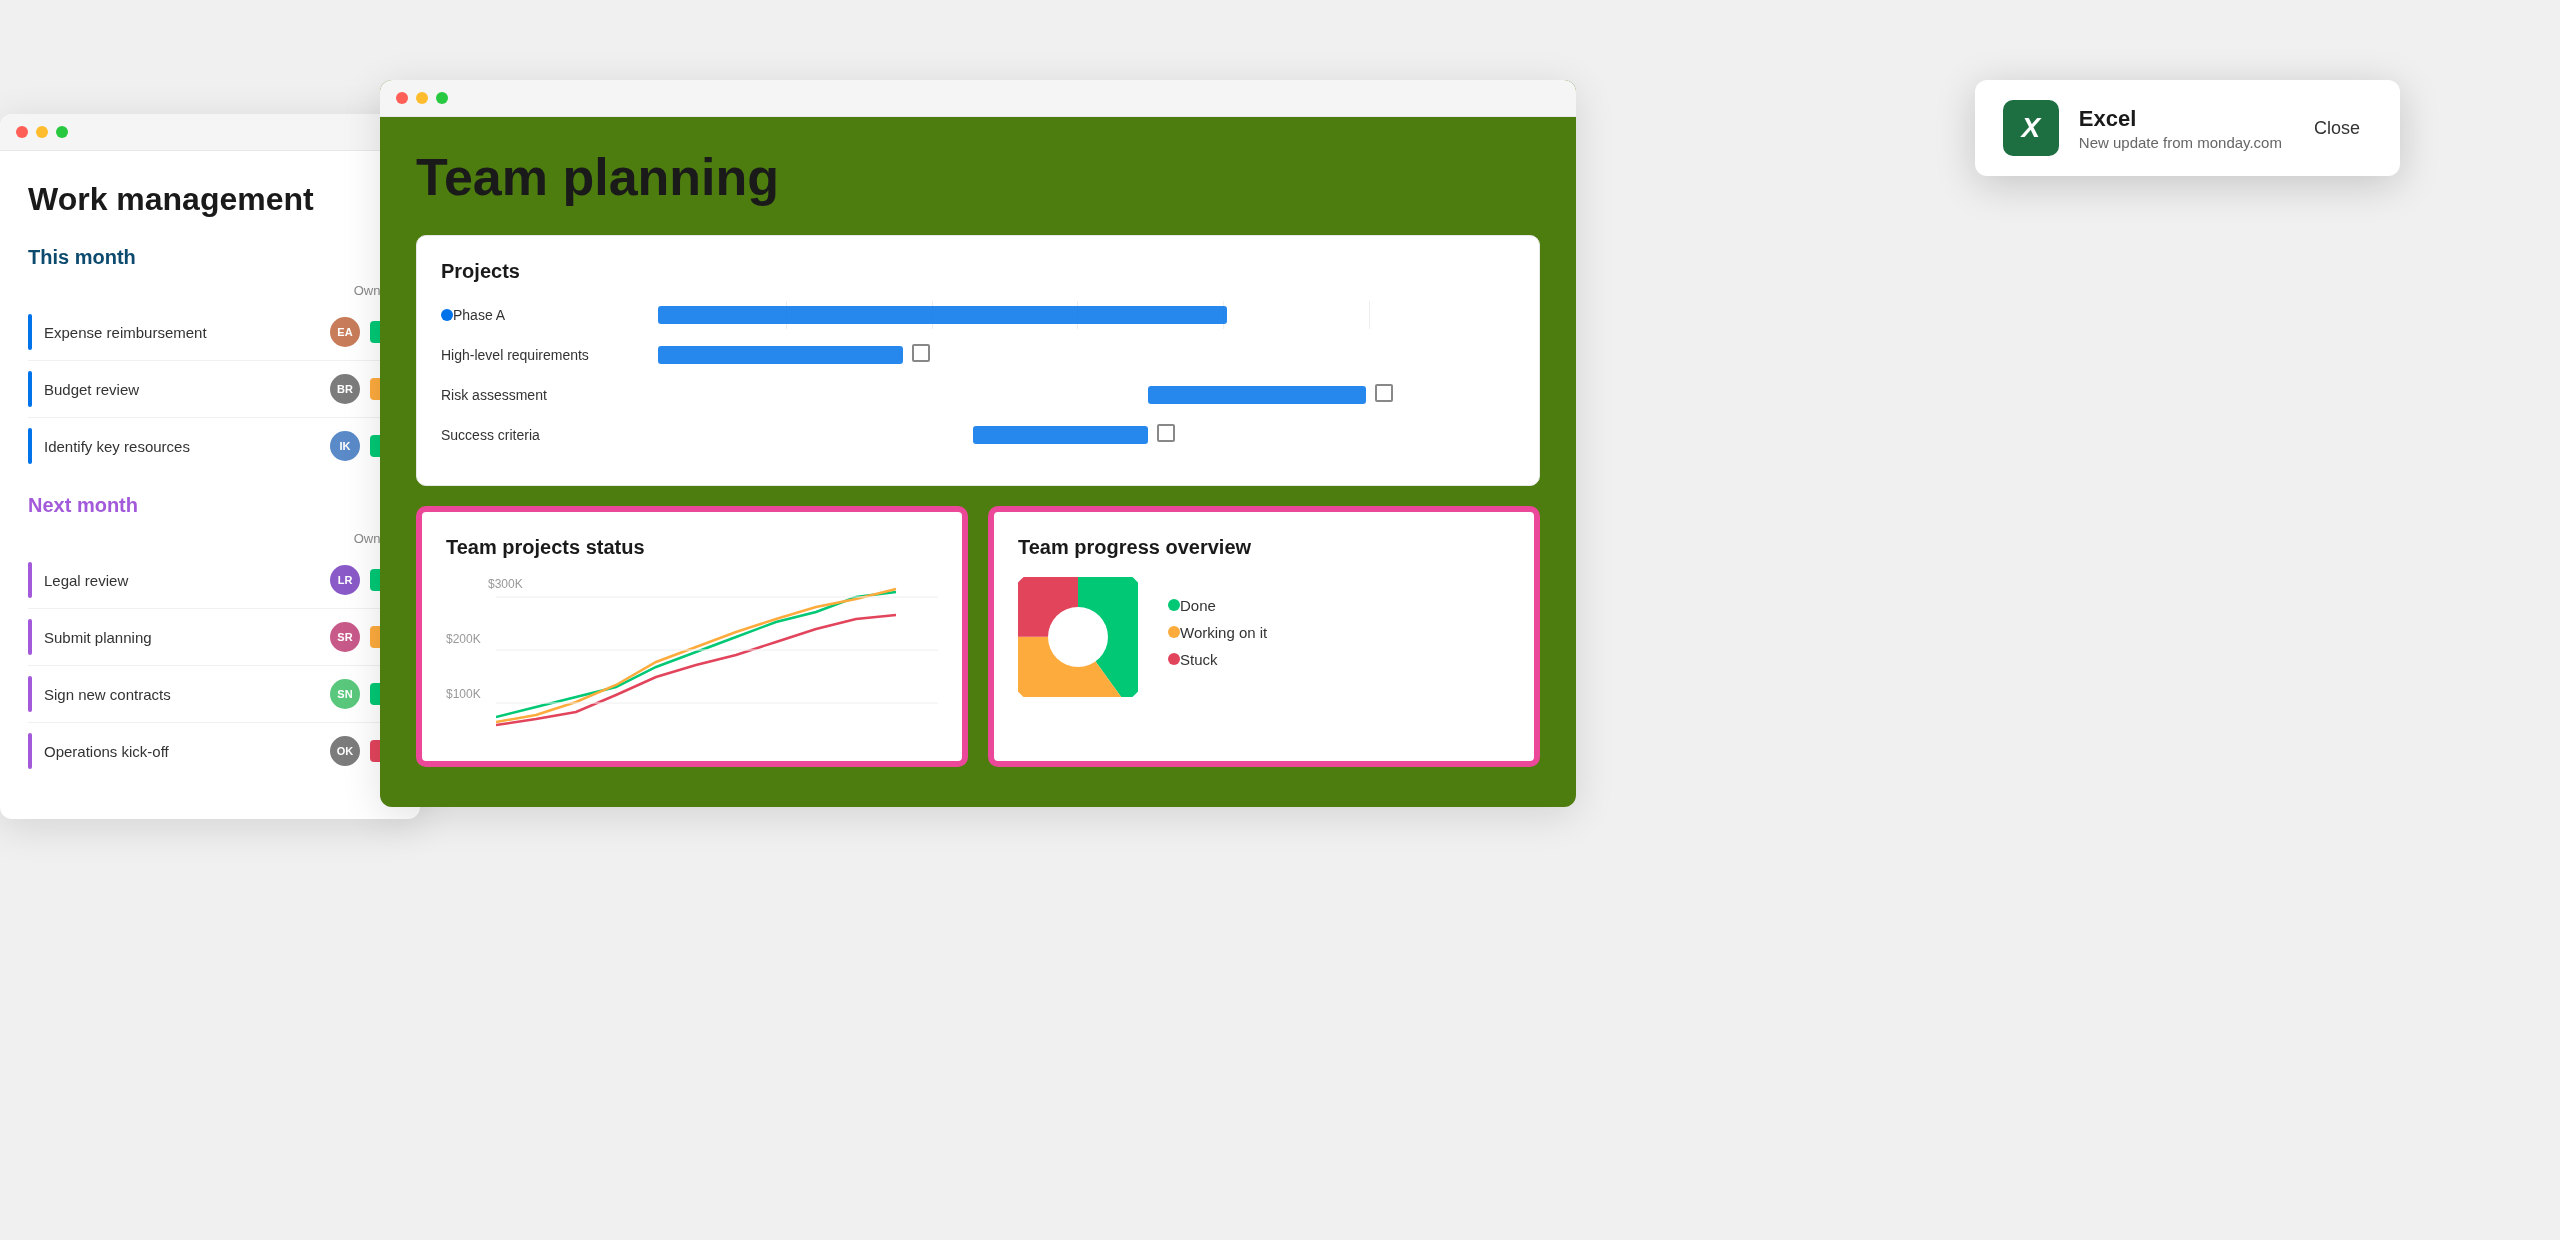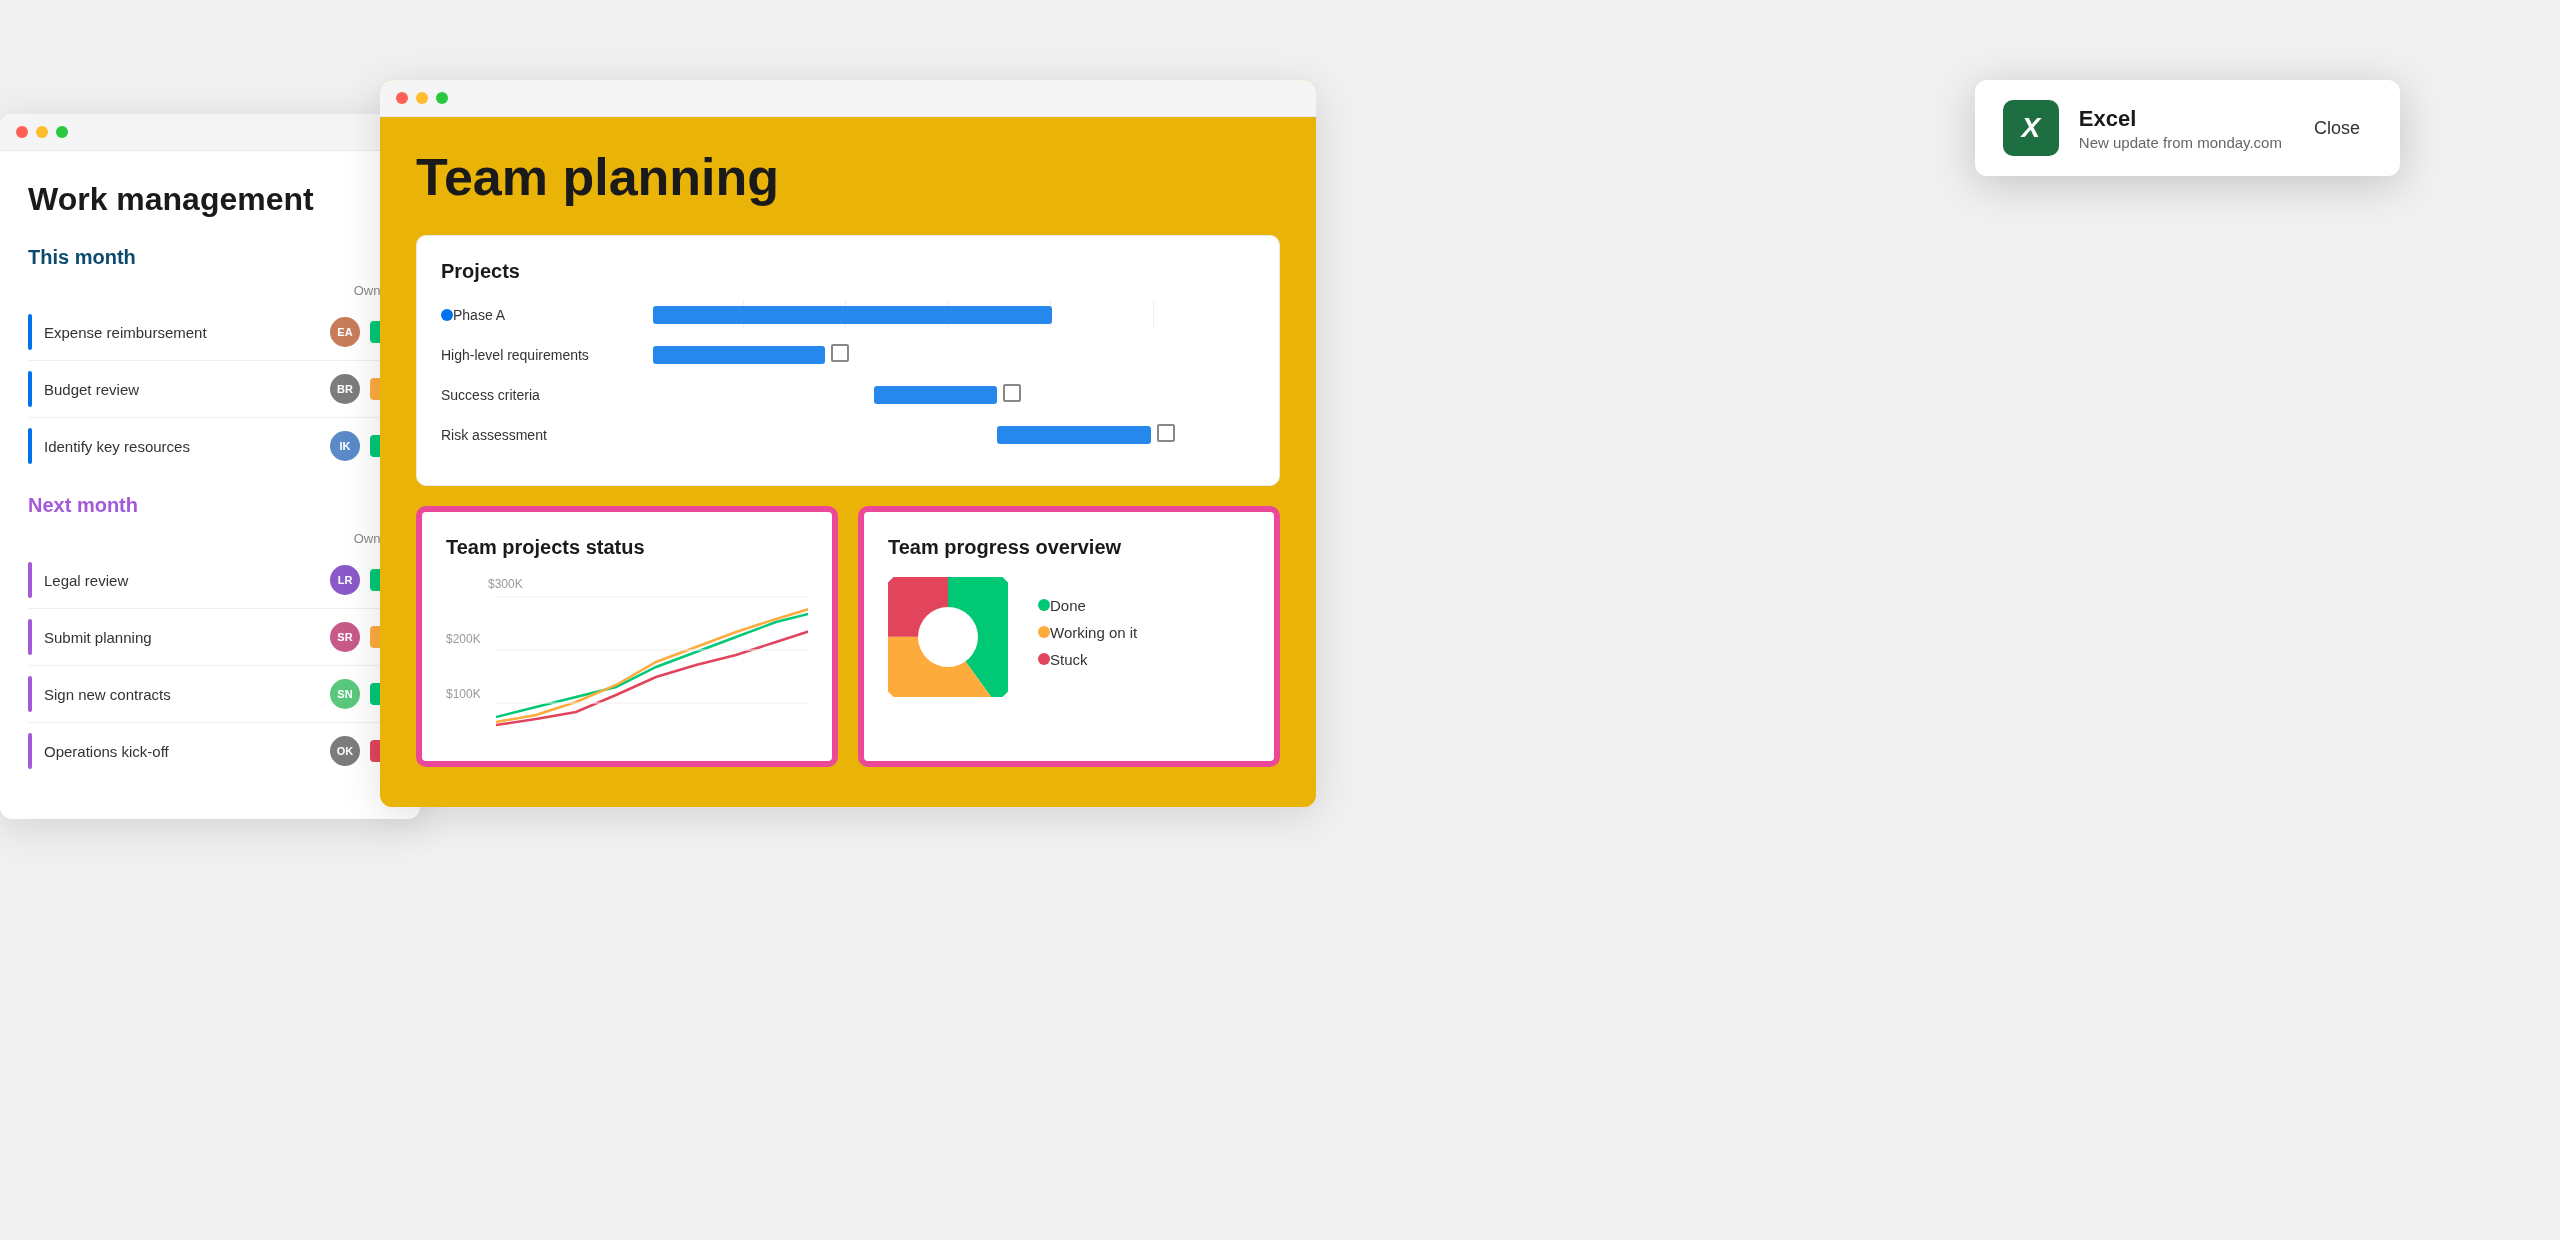--- a/index.html
+++ b/index.html
@@ -101,22 +101,22 @@
     .status-orange { background: #fdab3d; }
     .status-pink { background: #e2445c; }
 
     .section-divider { margin: 20px 0 16px; }
 
     
     .window-team {
       position: absolute;
       left: 380px;
       top: 80px;
-      width: 936px;
-      background: #eab308;
+      width: 1196px;
+      background: #4d7c0f;
       border-radius: 12px;
       box-shadow: 0 8px 40px rgba(0,0,0,0.12);
       overflow: hidden;
     }
     .window-team .window-content {
       padding: 30px 36px 40px;
     }
     .team-title {
       font-size: 52px;
       font-weight: 700;
@@ -401,35 +401,35 @@
             <span>High-level requirements</span>
           </div>
           <div class="gantt-track" style="position:relative;">
             <div class="gantt-bar" style="left:2%;width:28%;"></div>
             <div class="gantt-dependency" style="left:31%;top:3px;width:18px;height:18px;"></div>
           </div>
         </div>
 
         <div class="gantt-row">
           <div class="gantt-label">
+            <span>Risk assessment</span>
+          </div>
+          <div class="gantt-track" style="position:relative;">
+            <div class="gantt-bar" style="left:58%;width:25%;"></div>
+            <div class="gantt-dependency" style="left:84%;top:3px;width:18px;height:18px;"></div>
+          </div>
+        </div>
+
+        <div class="gantt-row">
+          <div class="gantt-label">
             <span>Success criteria</span>
           </div>
           <div class="gantt-track" style="position:relative;">
             <div class="gantt-bar" style="left:38%;width:20%;"></div>
             <div class="gantt-dependency" style="left:59%;top:3px;width:18px;height:18px;"></div>
-          </div>
-        </div>
-
-        <div class="gantt-row">
-          <div class="gantt-label">
-            <span>Risk assessment</span>
-          </div>
-          <div class="gantt-track" style="position:relative;">
-            <div class="gantt-bar" style="left:58%;width:25%;"></div>
-            <div class="gantt-dependency" style="left:84%;top:3px;width:18px;height:18px;"></div>
           </div>
         </div>
       </div>
     </div>
 
     <div class="cards-row">
 
       <div class="card-half">
         <div class="card-title">Team projects status</div>
         <div class="chart-area">

